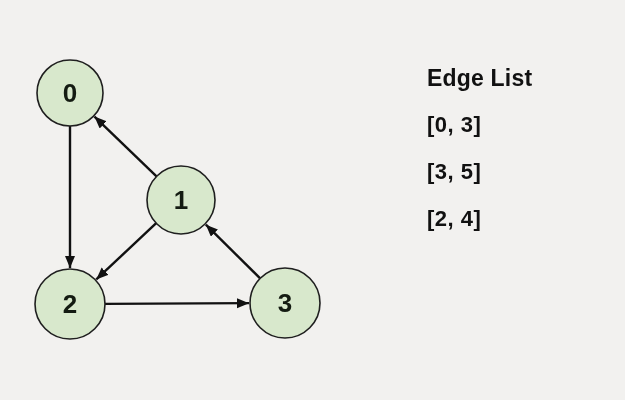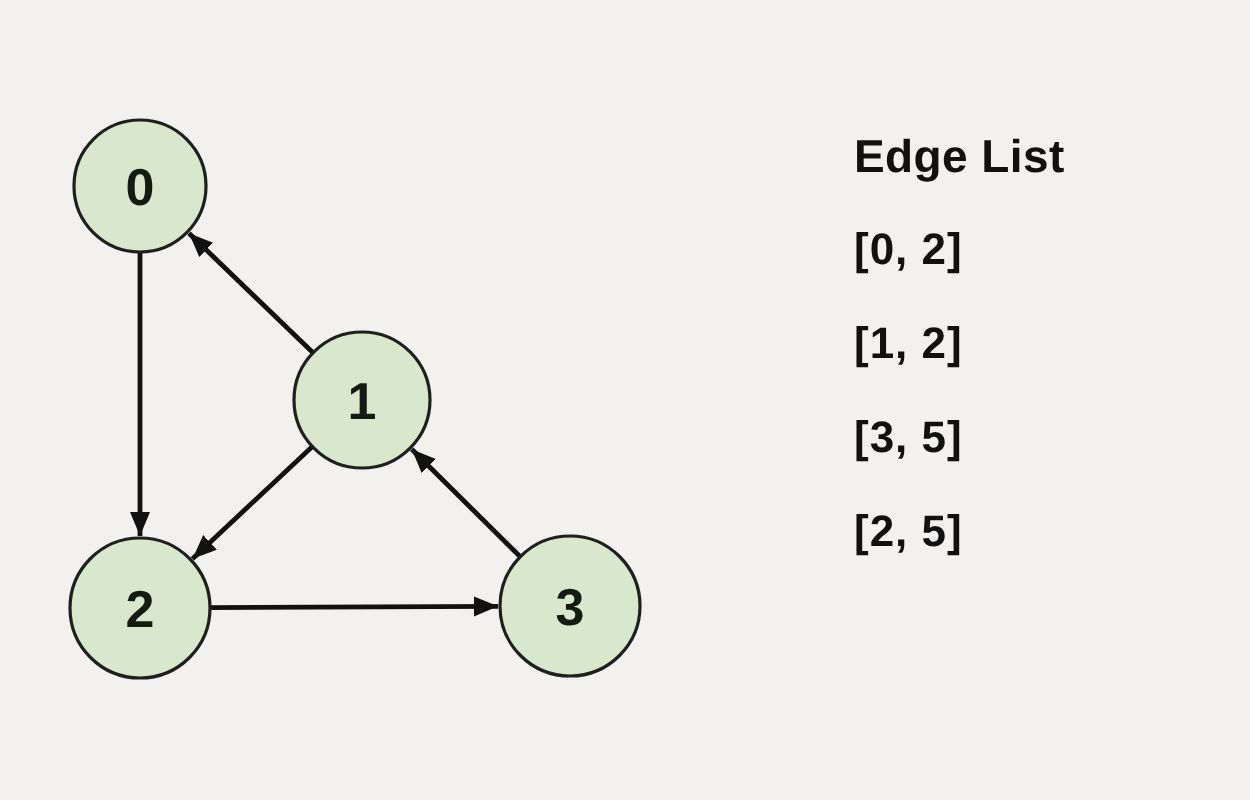--- a/index.html
+++ b/index.html
@@ -79,19 +79,18 @@
         <text x="70" y="304" dy="0.36em" text-anchor="middle" font-family="Liberation Sans, sans-serif" font-size="26" font-weight="700" fill="#141b12">2</text>
       </g>
       <g>
         <circle cx="285" cy="303" r="35" fill="#d8e8cc" stroke="#1f1f1f" stroke-width="1.6"></circle>
         <text x="285" y="303" dy="0.36em" text-anchor="middle" font-family="Liberation Sans, sans-serif" font-size="26" font-weight="700" fill="#141b12">3</text>
       </g>
     </svg>
   <div class="panel">
     <div class="panel-title">Edge List</div>
     <div id="edge-items">
-        <div class="edge-item">[0, 2]</div>
-        <div class="edge-item">[1, 2]</div>
+        <div class="edge-item">[0, 3]</div>
         <div class="edge-item">[3, 5]</div>
-        <div class="edge-item">[2, 5]</div>
+        <div class="edge-item">[2, 4]</div>
       </div>
   </div>
 </div>
 
 </body></html>

